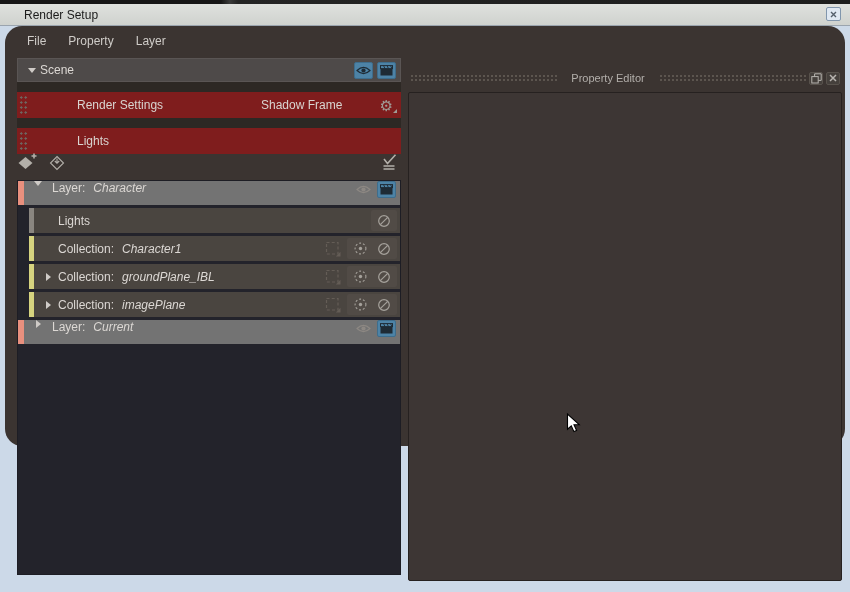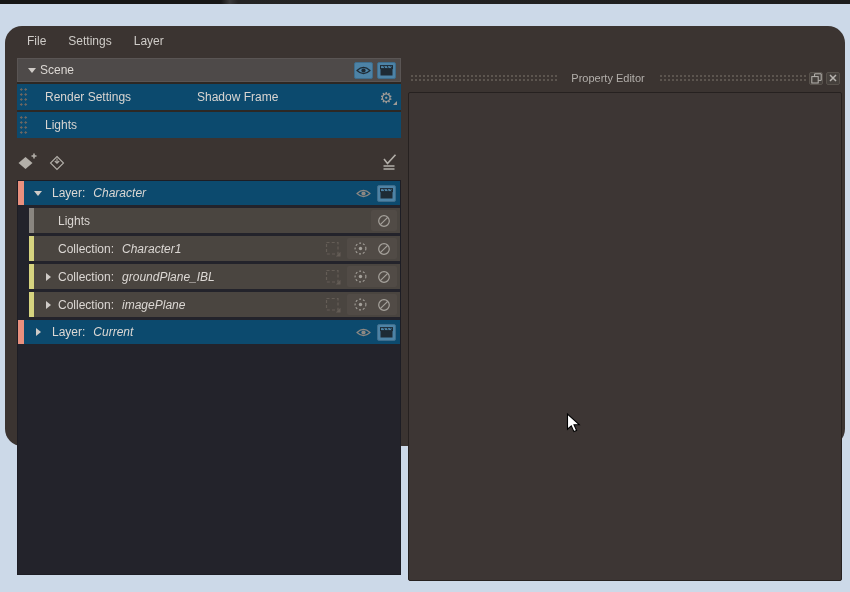--- a/index.html
+++ b/index.html
@@ -18,21 +18,21 @@
     display:flex; align-items:center; justify-content:center; color:#55606c; cursor:default; }
 
   .content { position:absolute; left:5px; top:26px; width:840px; height:420px; background:#3b3431;border-radius:17px; }
 
   .menubar { position:absolute; left:20px; top:6px; display:flex; gap:18px; }
   .menu-item { font-size:12px; color:#cfccc8; padding:2px 2px; }
 
   
   .scene-section { position:absolute; left:12px; top:32px; width:384px; background:#2d2824; }
   .scene-header { height:24px; background:#4e4a49; display:flex; align-items:center; border:1px solid #5a5554; }
-  .srow { height:26px; background:#0c4a6e; display:flex; align-items:center; margin-top:2px; }
+  .srow { height:26px; background:#7f1d1d; display:flex; align-items:center; margin-top:10px;gap:32px; }
   .grip { width:9px; height:20px; margin-left:2px;
     background-image:radial-gradient(circle,#6e6761 1px,transparent 1.3px);
     background-size:4.5px 5px; }
   .srow-label { margin-left:17px; font-size:12px; color:#d9d5d1; width:152px; }
   .srow-value { font-size:12px; color:#d9d5d1; }
 
   .tri-down { width:0; height:0; border-left:4px solid transparent; border-right:4px solid transparent; border-top:5px solid #cfcbc7; }
   .tri-right { width:0; height:0; border-top:4px solid transparent; border-bottom:4px solid transparent; border-left:5px solid #cfcbc7; }
   .arrow-slot { width:16px; display:flex; justify-content:center; margin-left:6px; }
 
@@ -44,21 +44,21 @@
   .hdr-icons { margin-left:auto; margin-right:4px; display:flex; gap:4px; align-items:center; }
 
   
   .toolbar { position:absolute; left:12px; top:122px; width:384px; height:28px; display:flex; align-items:center; color:#b3afa9; }
   .toolbar .ticon { margin-right:10px; display:flex; align-items:center; }
   .toolbar .right { margin-left:auto; margin-right:4px; }
 
   
   .tree { position:absolute; left:12px; top:154px; width:384px; height:395px;
     background:#23232b; border:1px solid #1d1d24; }
-  .layer-row { height:24px; background:#0c4a6e; display:flex; align-items:center; margin-bottom:3px; position:relative; }
+  .layer-row { height:24px; background:#737373; display:flex; align-items:flex-start; margin-bottom:3px; position:relative; }
   .child-row { height:25px; background:#4a4540; display:flex; align-items:center; margin:0 0 3px 11px; position:relative; }
   .color-bar { width:6px; align-self:stretch; flex:none; }
   .row-label { margin-left:6px; font-size:12px; color:#dcd8d4; }
   .row-name { margin-left:8px; font-size:12px; color:#dcd8d4;font-style:italic; }
   .row-icons { margin-left:auto; margin-right:3px; display:flex; align-items:center; gap:6px; }
   .icon-group { background:#514b46; border-radius:2px; height:21px; display:flex; align-items:center; gap:9px; padding:0 6px; color:#a5a19b; }
   .select-icon { color:#645d56; display:flex; }
   .gear-wrap { margin-left:auto; margin-right:8px; position:relative; color:#a09b96; font-size:15px; line-height:1; }
   .corner-tri { position:absolute; right:-4px; bottom:0; width:0; height:0; border-left:4px solid transparent; border-bottom:4px solid #a09b96; }
 
@@ -74,26 +74,34 @@
   .pe-body { flex:1; margin-top:4px; background:#3d3634; border:1px solid #262120; border-radius:2px; }
 
   .cursor { position:absolute; left:566px; top:413px; pointer-events:none; }
 </style>
 </head>
 <body>
 
 <div class="window">
   <div class="top-strip"></div>
 
+  <div class="titlebar">
+    <span class="titlebar-text">Render Setup</span>
+    <span class="win-close">
+      <svg width="7" height="7" viewBox="0 0 7 7">
+          <path d="M1 1 L6 6 M6 1 L1 6" stroke="currentColor" stroke-width="1.4"></path>
+        </svg>
+    </span>
+  </div>
 
   <div class="content">
 
     <div class="menubar">
       <span class="menu-item">File</span>
-      <span class="menu-item">Settings</span>
+      <span class="menu-item">Property</span>
       <span class="menu-item">Layer</span>
     </div>
 
     <div class="scene-section">
       <div class="scene-header">
         <span class="arrow-slot">
             <span class="tri-down"></span>
           </span>
         <span class="hdr-label">Scene</span>
         <span class="hdr-icons">

